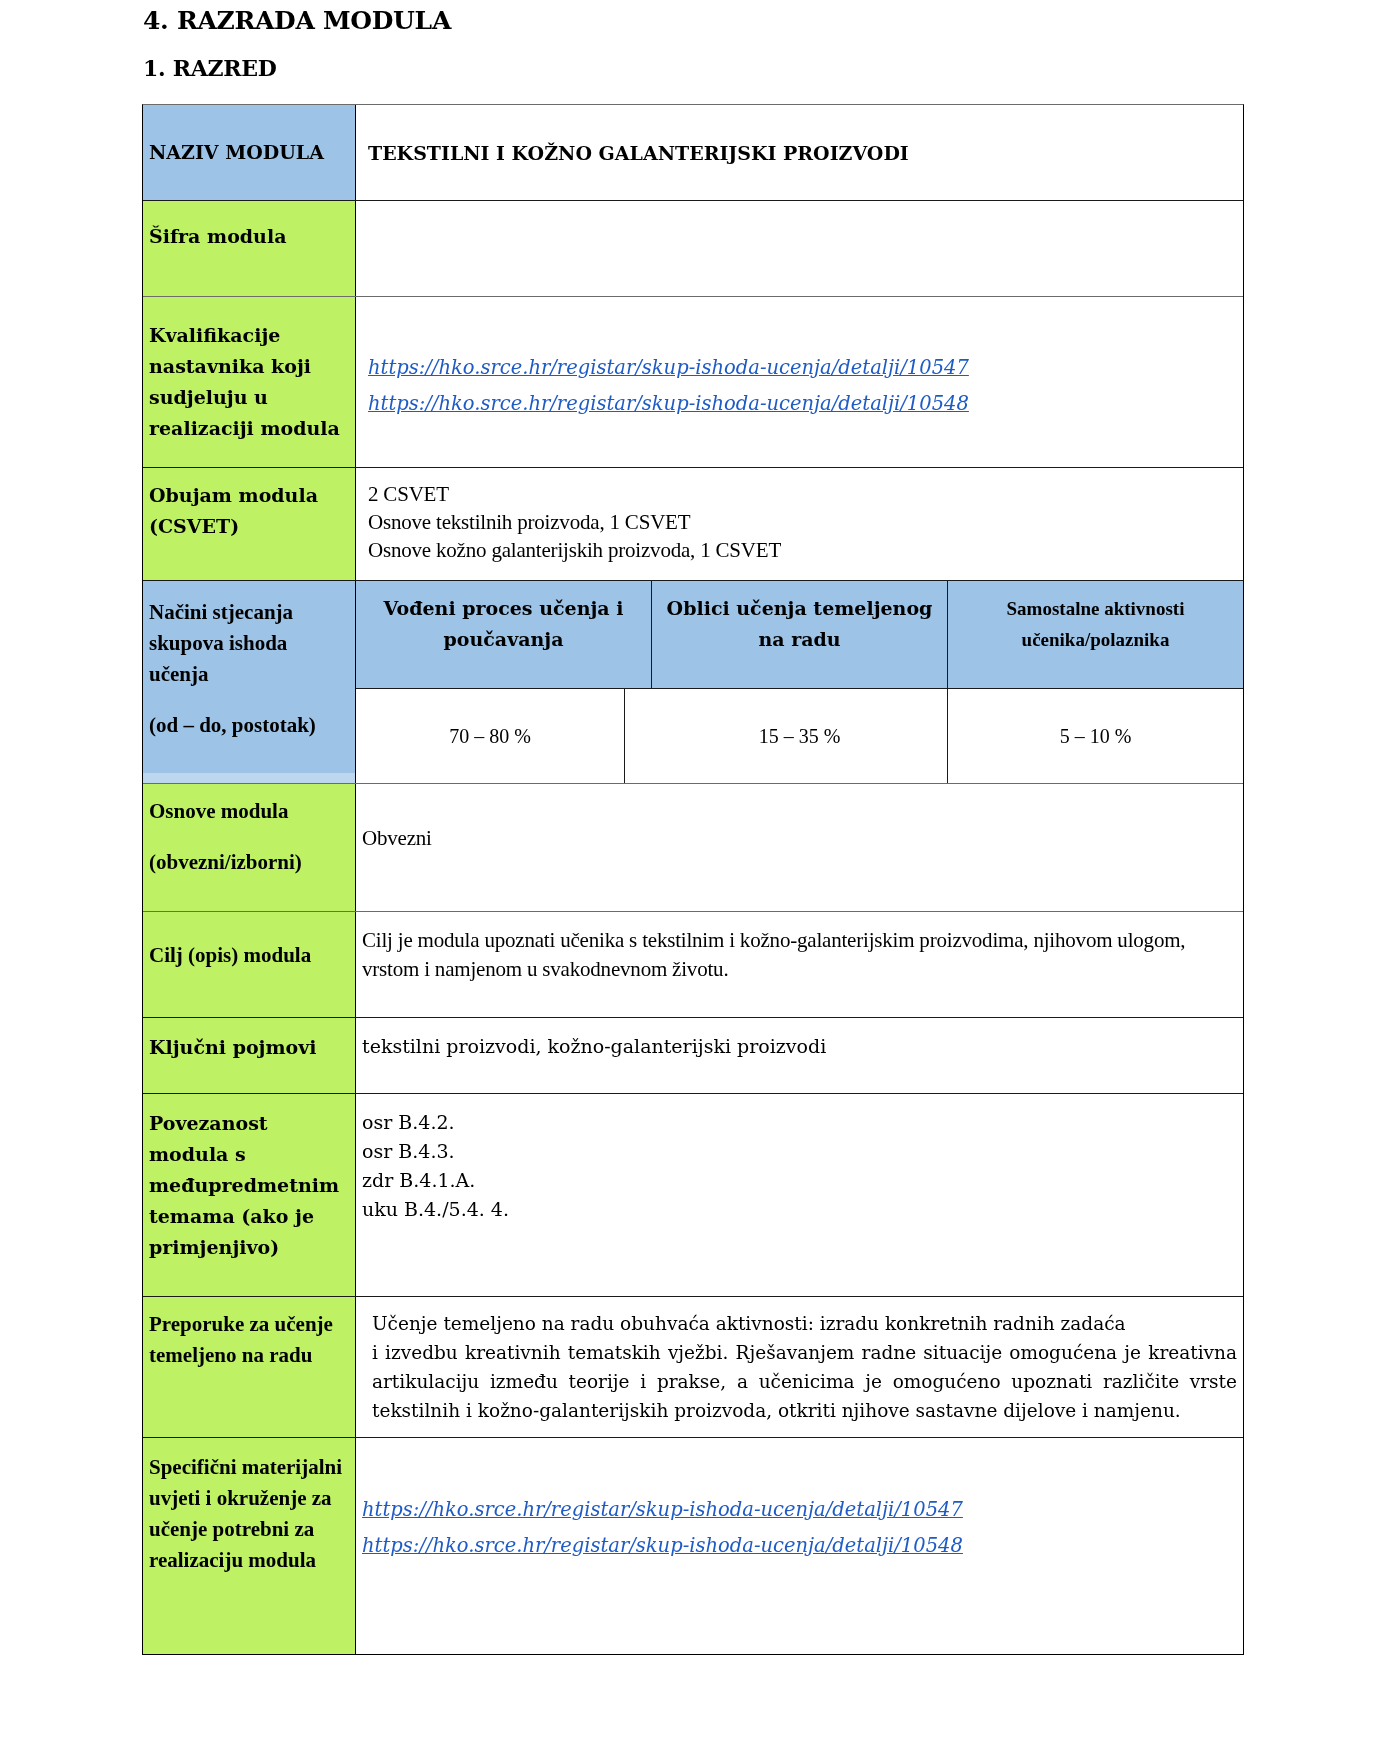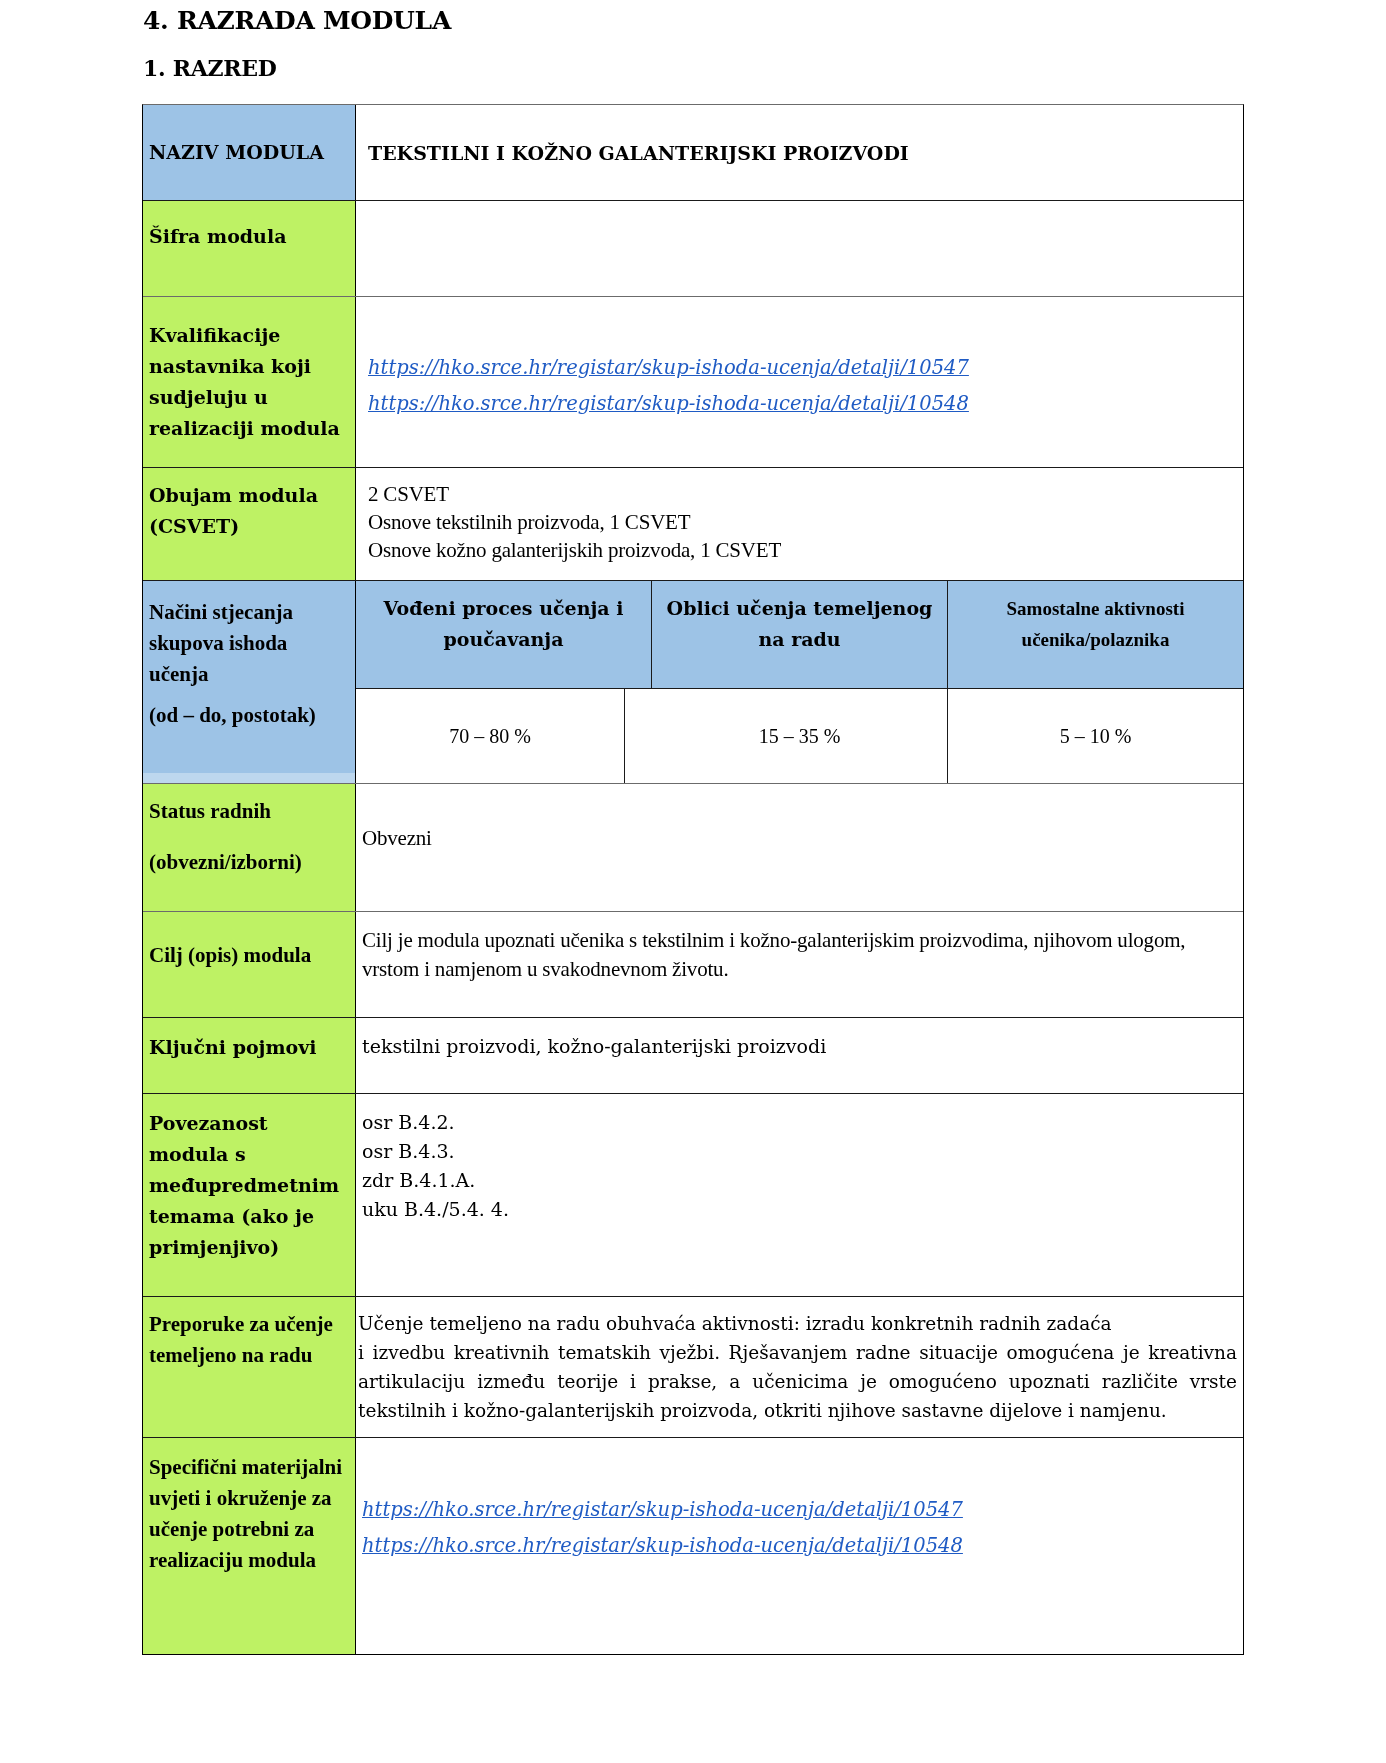--- a/index.html
+++ b/index.html
@@ -65,38 +65,38 @@
       <span>2 CSVET</span>
       <span>Osnove tekstilnih proizvoda, 1 CSVET</span>
       <span>Osnove kožno galanterijskih proizvoda, 1 CSVET</span>
     </div>
   </div>
 
   <div class="row grayb" style="top:476px;height:203px;">
     <div class="lab" style="display:block;padding:0;background:#bdd7ee;">
       <div style="background:#9dc3e6;height:192px;padding:16px 6px 0 6px;box-sizing:border-box;font-family:'Liberation Serif',serif;font-size:21px;line-height:31px;">
         <div>Načini stjecanja skupova ishoda učenja</div>
-        <div style="margin-top:10px;font-family:Liberation Serif, serif;">(od – do, postotak)</div>
+        <div style="margin-top:20px;font-family:Liberation Serif, serif;">(od – do, postotak)</div>
       </div>
     </div>
     <div style="position:absolute;left:213px;right:0;top:0;height:108px;border-bottom:1.5px solid #1a1a1a;box-sizing:border-box;">
       <div class="sub hdr" style="left:0;width:296px;">Vođeni proces učenja i poučavanja</div>
       <div class="sub hdr" style="left:296px;width:296px;">Oblici učenja temeljenog na radu</div>
       <div class="sub hdr noright" style="left:592px;right:0;padding-left:20px;padding-right:20px;">Samostalne aktivnosti učenika/polaznika</div>
     </div>
     <div style="position:absolute;left:213px;right:0;top:108px;bottom:0;">
       <div class="sub pct" style="left:0;width:269px;">70 – 80 %</div>
       <div class="sub pct" style="left:296px;width:296px;">15 – 35 %</div>
       <div class="sub pct noright" style="left:592px;right:0;">5 – 10 %</div>
     </div>
   </div>
 
   <div class="row grayb" style="top:679px;height:128px;">
     <div class="lab" style="display:block;padding:12px 6px 0 6px;font-family:'Liberation Serif',serif;font-size:21px;">
-      <div>Status radnih</div>
+      <div>Osnove modula</div>
       <div style="margin-top:20px;">(obvezni/izborni)</div>
     </div>
     <div class="val cond" style="padding-left:6px;justify-content:flex-start;padding-top:40px;">
       <span>Obvezni</span>
     </div>
   </div>
 
   <div class="row" style="top:807px;height:106px;">
     <div class="lab" style="align-items:flex-start;padding-top:28px;font-family:'Liberation Serif',serif;font-size:21px;">Cilj (opis) modula</div>
     <div class="val cond" style="padding-left:6px;justify-content:flex-start;padding-top:14px;line-height:29px;">
@@ -116,21 +116,21 @@
     <div class="val" style="padding-left:6px;justify-content:flex-start;padding-top:14px;line-height:29px;">
       <span>osr B.4.2.</span>
       <span>osr B.4.3.</span>
       <span>zdr B.4.1.A.</span>
       <span>uku B.4./5.4. 4.</span>
     </div>
   </div>
 
   <div class="row" style="top:1192px;height:141px;">
     <div class="lab" style="align-items:flex-start;padding-top:12px;font-family:'Liberation Serif',serif;font-size:21px;">Preporuke za učenje temeljeno na radu</div>
-    <div class="val" style="padding-left:2px;padding-right:6px;justify-content:flex-start;padding-top:12px;line-height:29px;font-size:18.5px;">
+    <div class="val" style="padding-left:16px;padding-right:6px;justify-content:flex-start;padding-top:12px;line-height:29px;font-size:18.5px;">
       <div>Učenje temeljeno na radu obuhvaća aktivnosti: izradu konkretnih radnih zadaća</div>
       <div class="just">i izvedbu kreativnih tematskih vježbi. Rješavanjem radne situacije omogućena je kreativna artikulaciju između teorije i prakse, a učenicima je omogućeno upoznati različite vrste tekstilnih i kožno-galanterijskih proizvoda, otkriti njihove sastavne dijelove i namjenu.</div>
     </div>
   </div>
 
   <div class="row last" style="top:1333px;bottom:0;">
     <div class="lab" style="align-items:flex-start;padding-top:14px;font-family:'Liberation Serif',serif;font-size:21px;">Specifični materijalni uvjeti i okruženje za učenje potrebni za realizaciju modula</div>
     <div class="val" style="padding-left:6px;justify-content:flex-start;padding-top:54px;">
       <a class="link">https://hko.srce.hr/registar/skup-ishoda-ucenja/detalji/10547</a>
       <a class="link">https://hko.srce.hr/registar/skup-ishoda-ucenja/detalji/10548</a>

